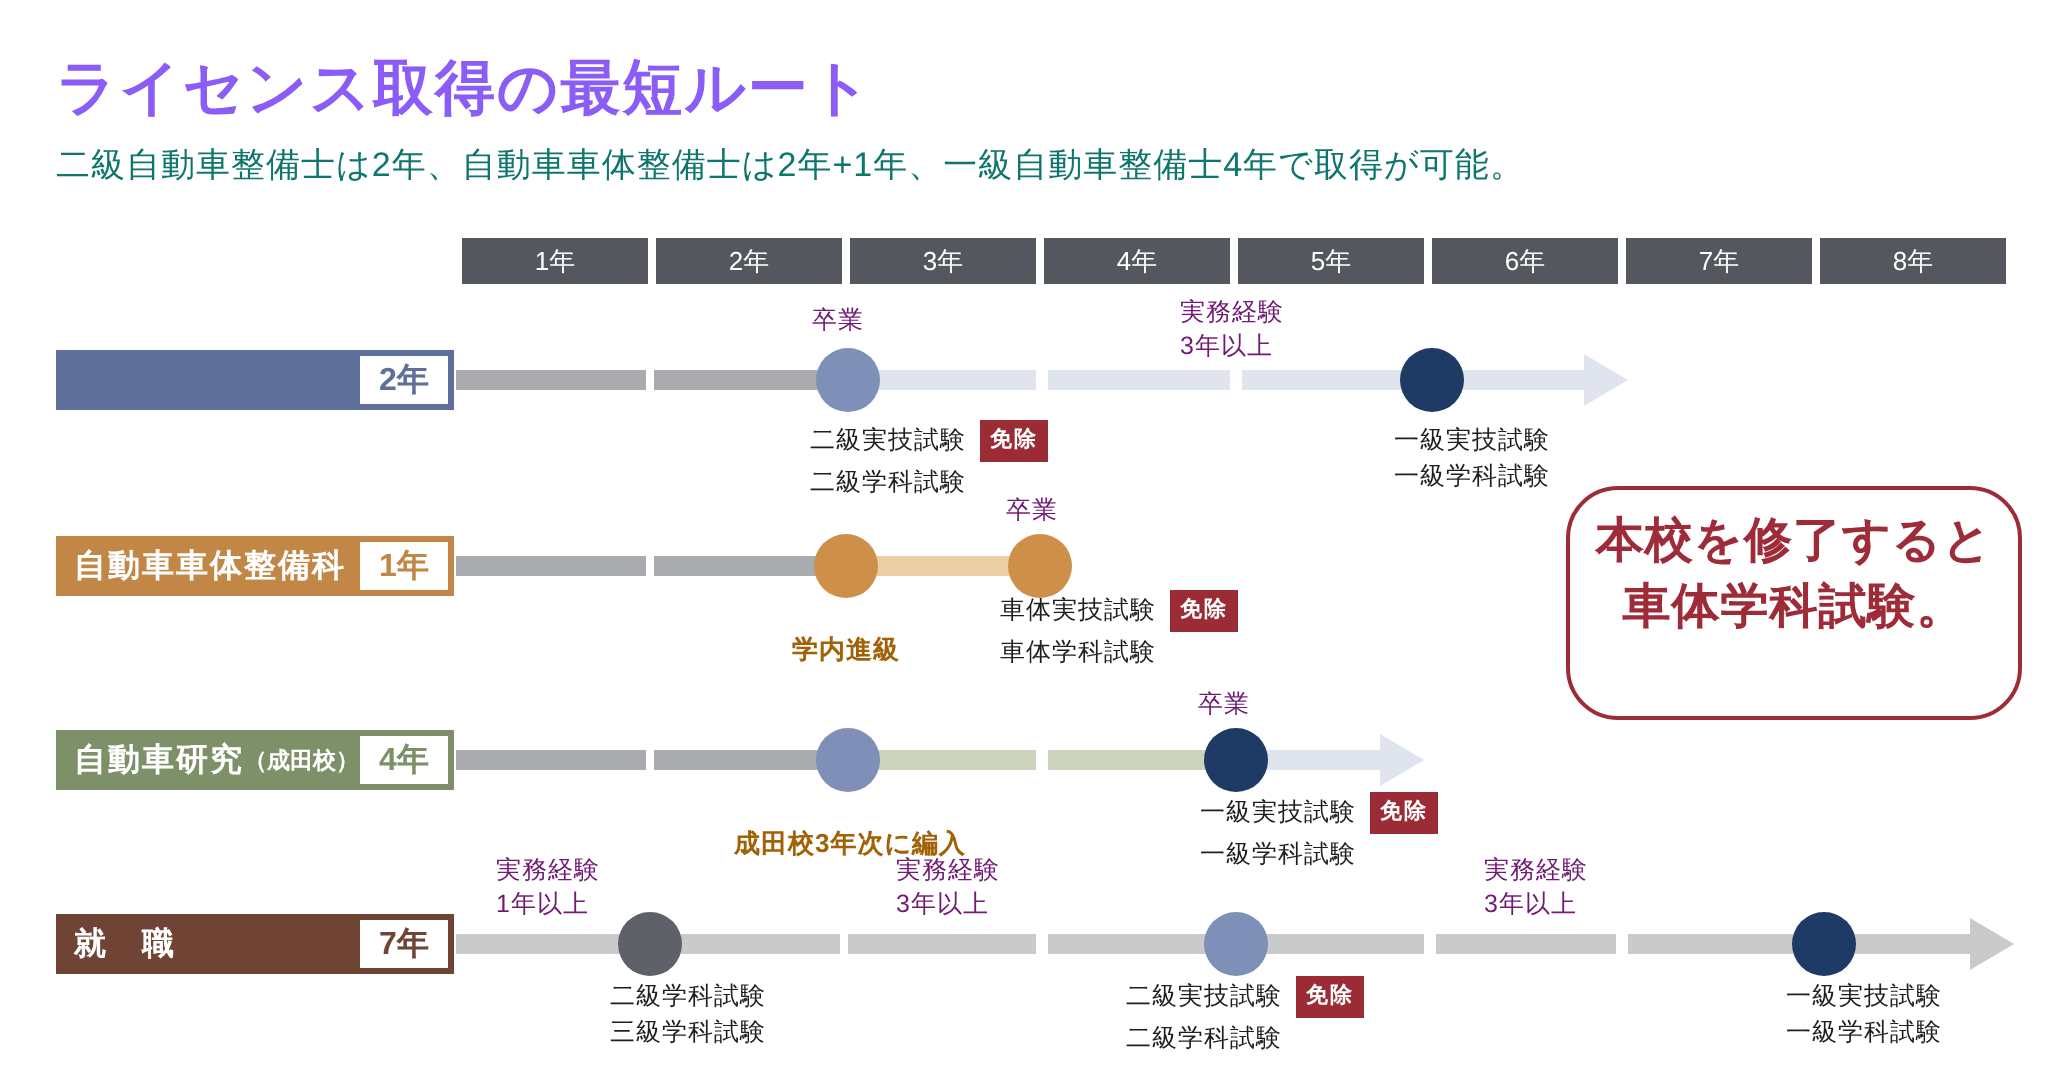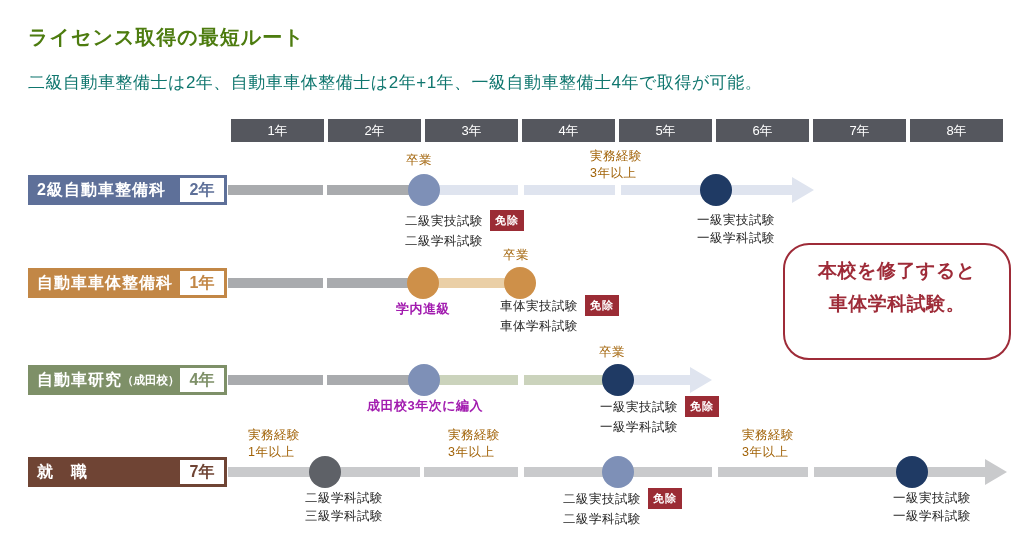--- a/index.html
+++ b/index.html
@@ -1,21 +1,21 @@
 <!DOCTYPE html>
 <html><head>
 <meta charset="utf-8">
 <style>
   html,body{margin:0;padding:0;background:#ffffff;}
   #stage{
     position:relative;width:1024px;height:543px;background:#ffffff;overflow:hidden;
     font-family:"Liberation Sans","DejaVu Sans",sans-serif;color:#1e1e1e;
   }
   .abs{position:absolute;}
-  .title{font-size:20px;font-weight:bold;color:#4d7c0f;letter-spacing:1px;}
+  .title{font-size:30px;font-weight:bold;color:#8b5cf6;letter-spacing:1px;}
   .subtitle{font-size:17px;color:#0f766e;letter-spacing:0.5px;}
   .yearbox{
     width:93px;height:23px;background:#55575e;color:#fff;font-size:13px;
     display:flex;align-items:center;justify-content:center;
   }
   .rowlabel{
     width:199px;height:30px;color:#fff;font-size:16px;font-weight:bold;
     display:flex;align-items:center;padding-left:9px;box-sizing:border-box;letter-spacing:1px;
   }
   .rowlabel .sub{font-size:11.5px;font-weight:bold;letter-spacing:0;}
@@ -30,30 +30,30 @@
   .bar.lorange{background:#eacfa6;}
   .bar.lgreen{background:#cbd3bc;}
   .dot{position:absolute;width:32px;height:32px;border-radius:50%;}
   .dot.slate{background:#7e90b7;}
   .dot.navy{background:#1f3a64;}
   .dot.orange{background:#ce9049;}
   .dot.dgray{background:#5e6167;}
   .ahead{position:absolute;width:0;height:0;border-top:13px solid transparent;border-bottom:13px solid transparent;}
   .ahead.lblue{border-left:22px solid #dfe4ef;}
   .ahead.lgray{border-left:22px solid #c9cacc;}
-  .note{font-size:12.5px;line-height:17px;color:#a16207;letter-spacing:0.5px;}
-  .rednote{font-size:13px;font-weight:bold;color:#a21caf;letter-spacing:0.5px;}
+  .note{font-size:12.5px;line-height:17px;color:#701a75;letter-spacing:0.5px;}
+  .rednote{font-size:13px;font-weight:bold;color:#a16207;letter-spacing:0.5px;margin-top:16px;}
   .tline{font-size:12.5px;line-height:18px;color:#1e1e1e;letter-spacing:0.5px;white-space:nowrap;}
   .badge{
     display:inline-block;background:#9b2c35;color:#fff;font-size:11px;font-weight:bold;
     padding:1px 5px 2px 5px;margin-left:7px;transform:translateY(-1px);letter-spacing:1px;
   }
   .callout{
     box-sizing:border-box;width:228px;height:117px;border:2.5px solid #9e2b38;border-radius:26px;
-    color:#9e2b38;font-size:19px;font-weight:bold;text-align:center;line-height:33px;padding-top:9px;
+    color:#9e2b38;font-size:24px;font-weight:bold;text-align:center;line-height:33px;padding-top:9px;
     background:#fff;letter-spacing:0.5px;
   }
 </style>
 </head>
 <body>
 
 <div id="stage">
 
   <div class="abs title" style="left:28px;top:24px">ライセンス取得の最短ルート</div>
   <div class="abs subtitle" style="left:28px;top:71px">二級自動車整備士は2年、自動車車体整備士は2年+1年、一級自動車整備士4年で取得が可能。</div>
@@ -61,21 +61,20 @@
   <div class="abs yearbox" style="left:231px;top:119px">1年</div>
   <div class="abs yearbox" style="left:328px;top:119px">2年</div>
   <div class="abs yearbox" style="left:425px;top:119px">3年</div>
   <div class="abs yearbox" style="left:522px;top:119px">4年</div>
   <div class="abs yearbox" style="left:619px;top:119px">5年</div>
   <div class="abs yearbox" style="left:716px;top:119px">6年</div>
   <div class="abs yearbox" style="left:813px;top:119px">7年</div>
   <div class="abs yearbox" style="left:910px;top:119px">8年</div>
 
   <div class="abs rowlabel" style="left:28px;top:175px;background:#5e7099">
-    <span>2級自動車整備科</span>
     <span class="duration" style="color:#5e7099">2年</span>
   </div>
   <div class="abs bar gray" style="left:228px;top:185px;width:95px"></div>
   <div class="abs bar gray" style="left:327px;top:185px;width:93px"></div>
   <div class="abs bar lblue" style="left:424px;top:185px;width:94px"></div>
   <div class="abs bar lblue" style="left:524px;top:185px;width:91px"></div>
   <div class="abs bar lblue" style="left:621px;top:185px;width:171px"></div>
   <div class="abs ahead lblue" style="left:792px;top:177px"></div>
   <div class="abs dot slate" style="left:408px;top:174px"></div>
   <div class="abs dot navy" style="left:700px;top:174px"></div>

